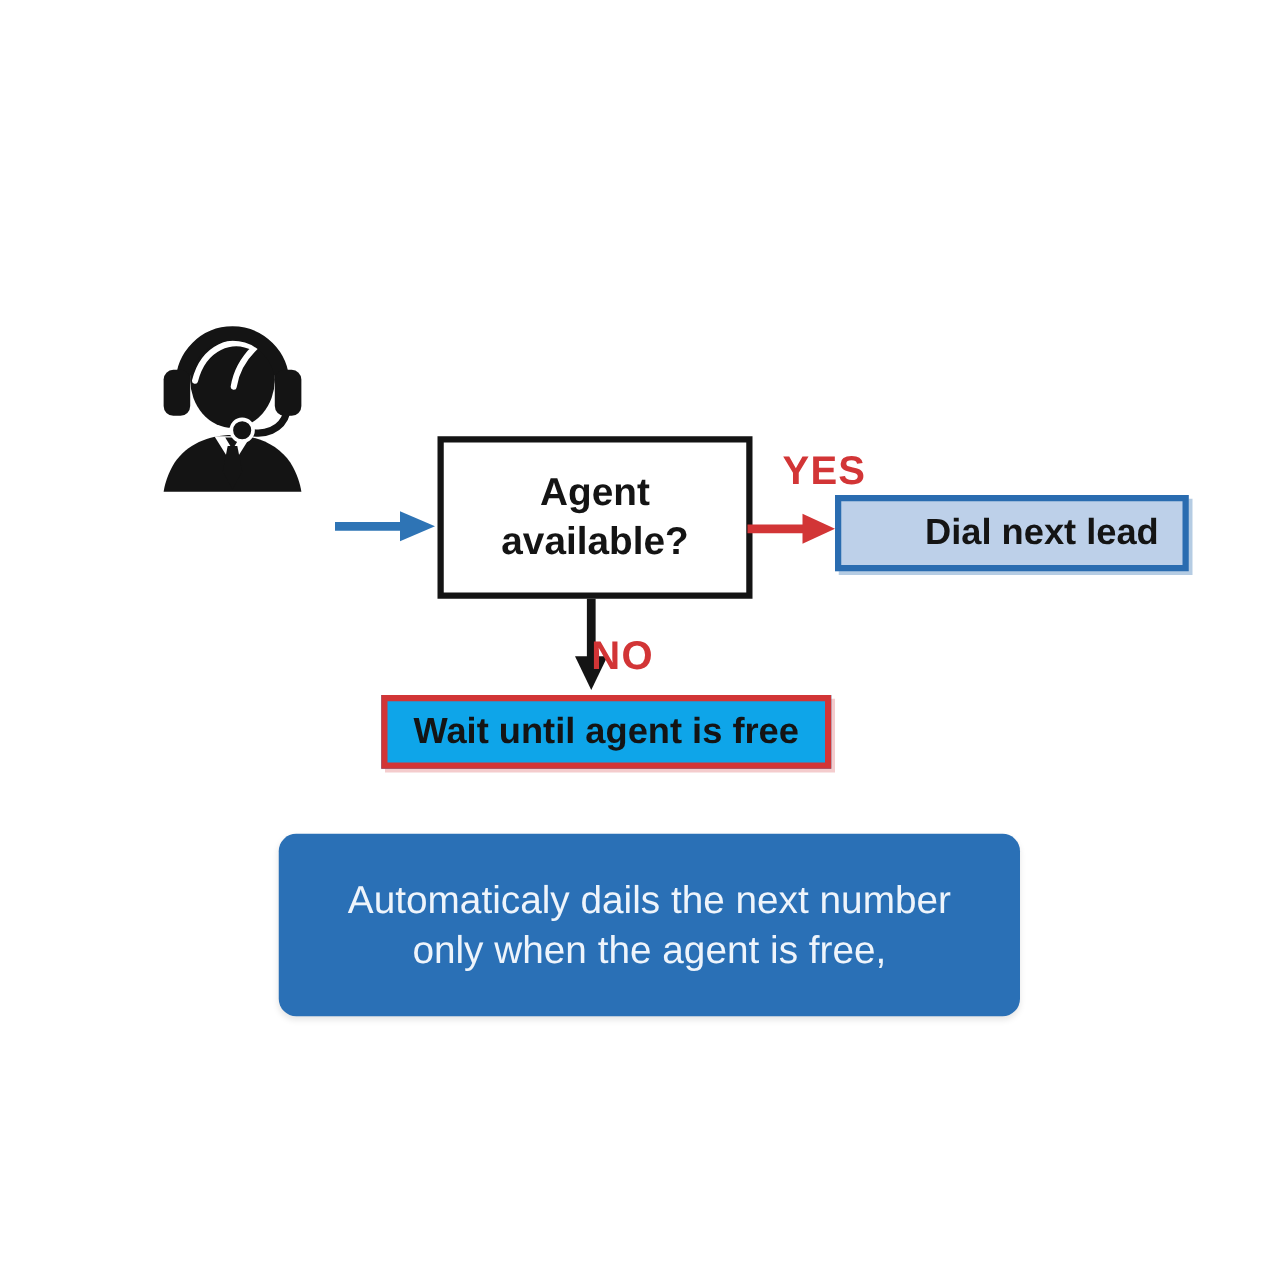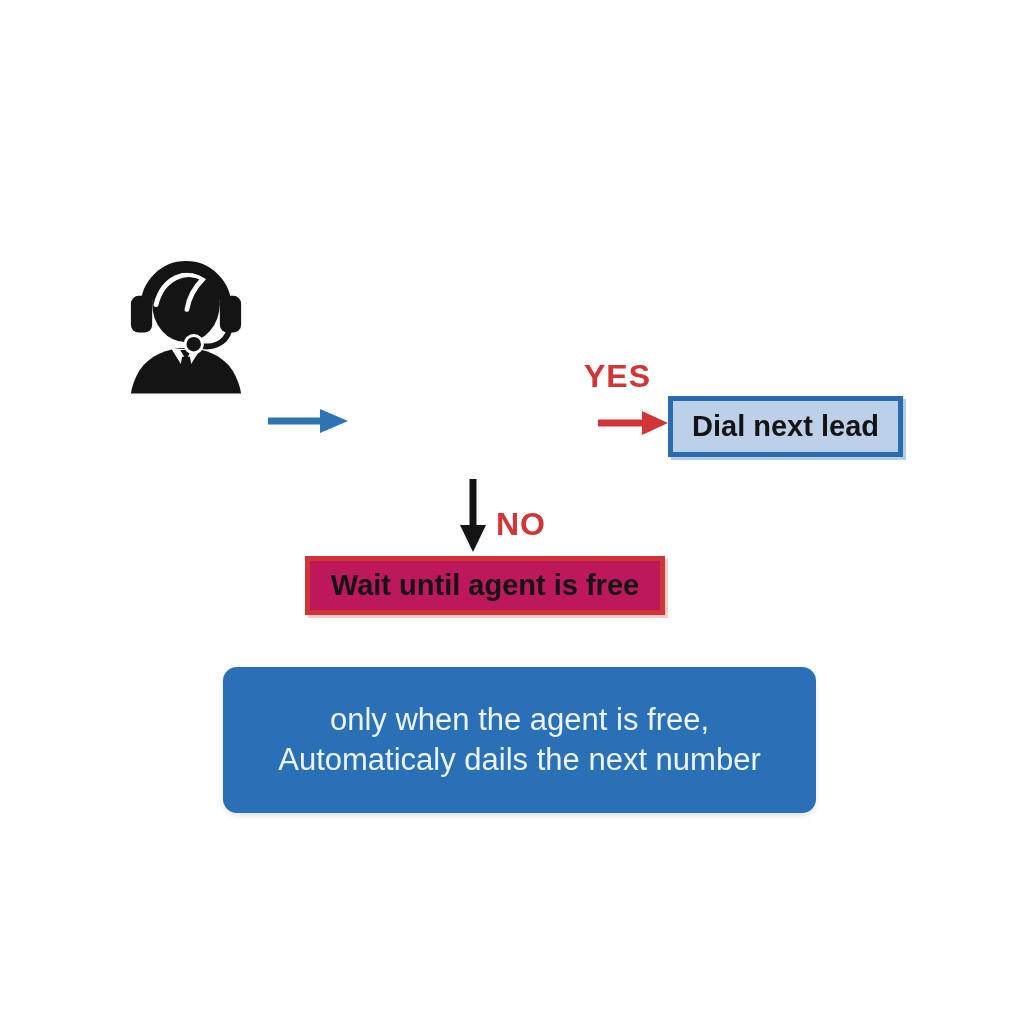--- a/index.html
+++ b/index.html
@@ -18,34 +18,34 @@
   .decision-box{
     left:350px;top:349px;width:232px;height:120px;
     background:#ffffff;border:5px solid #141414;
     display:flex;align-items:center;justify-content:center;text-align:center;
     font-size:31px;font-weight:700;color:#141414;line-height:1.25;
     padding:0 20px;box-sizing:content-box;
   }
   .decision-box{width:202px;}
   
   .edge-label{font-size:32px;font-weight:700;color:#d23536;letter-spacing:1px;}
-  .edge-yes{left:584px;top:358px;}
-  .edge-no{left:496px;top:506px;text-align:center;}
+  .edge-yes{left:626px;top:358px;}
+  .edge-no{left:473px;top:506px;text-align:center;}
   
   .dial-box{
     left:668px;top:396px;width:225px;height:51px;
     background:#bdd0e9;border:5px solid #2a6cb0;
     box-shadow:3px 3px 0 rgba(42,108,176,0.35);
     display:flex;align-items:center;justify-content:center;
-    font-size:29px;font-weight:700;color:#141414;
+    font-size:29px;font-weight:700;color:#141414;padding-left:48px;
   }
   
   .wait-box{
     left:305px;top:556px;width:350px;height:49px;
-    background:#be185d;border:5px solid #d23536;
+    background:#0ea5e9;border:5px solid #d23536;
     box-shadow:3px 3px 0 rgba(210,53,54,0.25);
     display:flex;align-items:center;justify-content:center;
     font-size:29px;font-weight:700;color:#141414;
   }
   
   .note-box{
     left:223px;top:667px;width:593px;height:146px;
     background:#2a70b6;border-radius:14px;
     box-shadow:0 3px 5px rgba(0,0,0,0.10);
     display:flex;flex-direction:column;align-items:center;justify-content:center;
@@ -81,20 +81,23 @@
       <circle cx="68" cy="99" r="9" fill="#141414" stroke="#ffffff" stroke-width="3"></circle>
     </svg>
   </div>
 
 
   <svg class="abs arrow" style="left:262px;top:404px" width="90" height="34">
     <line x1="6" y1="17" x2="62" y2="17" stroke="#2e74b5" stroke-width="7"></line>
     <polygon points="58,5 86,17 58,29" fill="#2e74b5"></polygon>
   </svg>
 
+  <div class="abs decision-box">
+    <span>Agent available?</span>
+  </div>
 
   <div class="abs edge-label edge-yes">YES</div>
 
   <svg class="abs arrow" style="left:596px;top:406px" width="76" height="34">
     <line x1="2" y1="17" x2="50" y2="17" stroke="#d23536" stroke-width="7"></line>
     <polygon points="46,5 72,17 46,29" fill="#d23536"></polygon>
   </svg>
 
   <div class="abs dial-box">
     <span>Dial next lead</span>
@@ -105,17 +108,17 @@
     <polygon points="6,46 32,46 19,73" fill="#141414"></polygon>
   </svg>
 
   <div class="abs edge-label edge-no">NO</div>
 
   <div class="abs wait-box">
     <span>Wait until agent is free</span>
   </div>
 
   <div class="abs note-box">
+    <div>Automaticaly dails the next number</div>
     <div>only when the agent is free,</div>
-    <div>Automaticaly dails the next number</div>
   </div>
 
 </div>
 
 </body></html>

